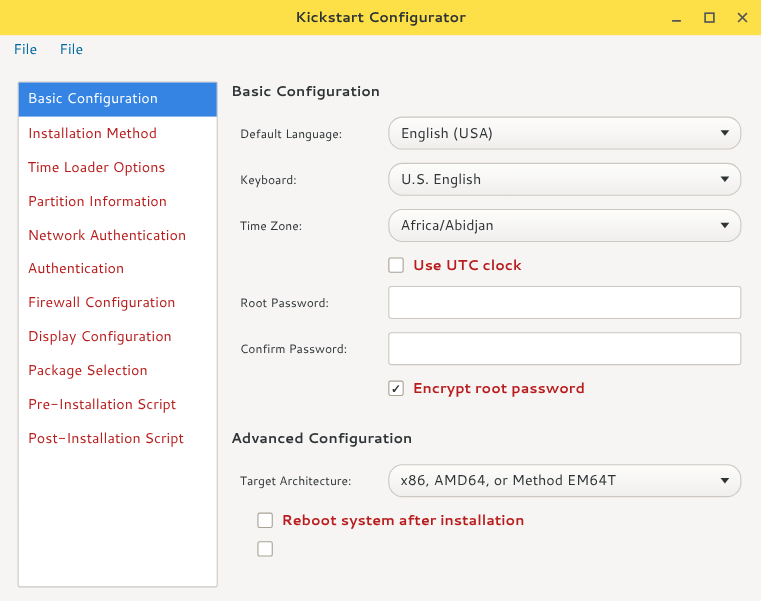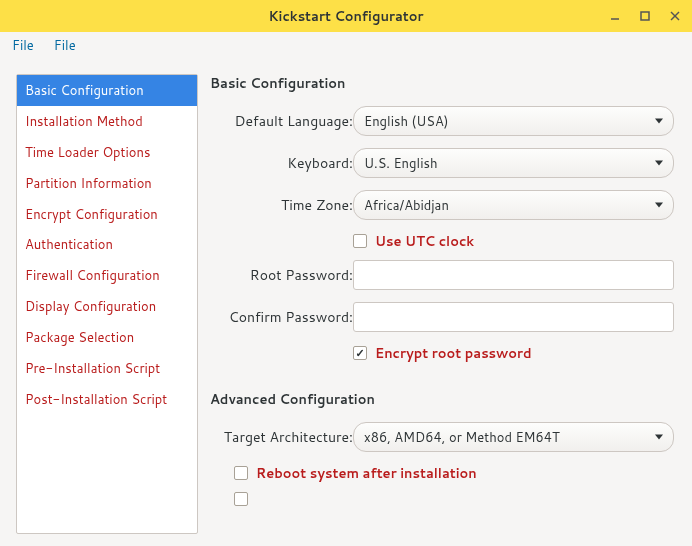--- a/index.html
+++ b/index.html
@@ -90,23 +90,22 @@
     margin-bottom: 14px;
   }
   .form-row {
     display: flex;
     align-items: center;
     margin-bottom: 12px;
     padding-left: 8px;
   }
   .form-row .label {
     width: 135px;
-    font-size: 14px;
-    color: #2e3436;
-    text-align: right;
+    font-size: 11px;
+    color: #2e3436;
   }
   .form-row .field {
     flex: 1;
   }
   .combo {
     width: 100%;
     height: 30px;
     background: linear-gradient(#fdfdfc, #f1efed);
     border: 1px solid #cdc7c2;
     border-radius: 13px;
@@ -210,21 +209,21 @@
   <div class="menuitem">File</div>
 </div>
 
 <div class="content">
 
   <div class="sidebar">
     <div class="item selected">Basic Configuration</div>
     <div class="item">Installation Method</div>
     <div class="item">Time Loader Options</div>
     <div class="item">Partition Information</div>
-    <div class="item">Encrypt Configuration</div>
+    <div class="item">Network Authentication</div>
     <div class="item">Authentication</div>
     <div class="item">Firewall Configuration</div>
     <div class="item">Display Configuration</div>
     <div class="item">Package Selection</div>
     <div class="item">Pre-Installation Script</div>
     <div class="item">Post-Installation Script</div>
   </div>
 
   <div class="main">
 

